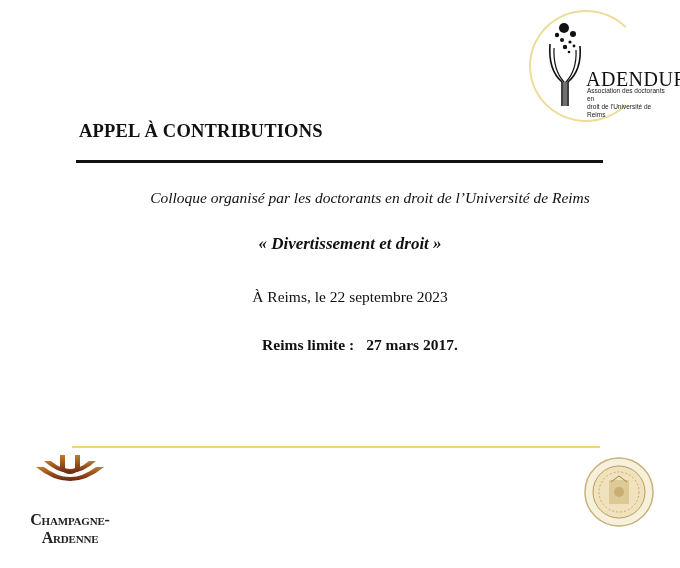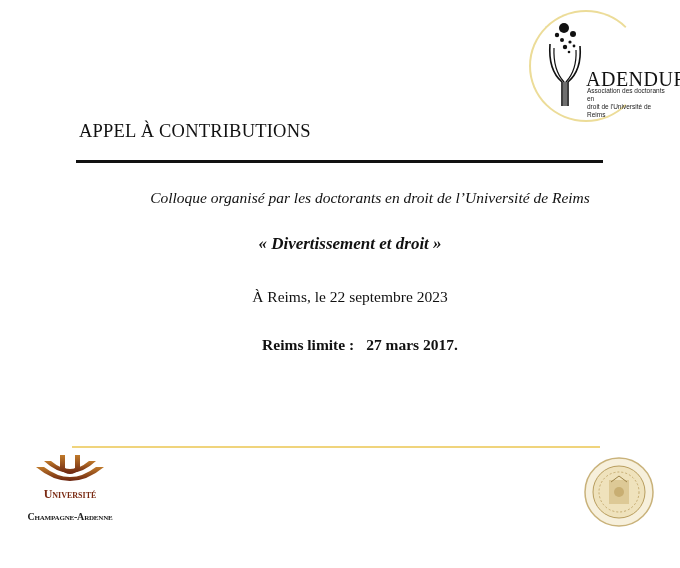--- a/index.html
+++ b/index.html
@@ -15,38 +15,38 @@
       border: 2px solid #ecdc98; border-radius: 50%; border-right-color: transparent; border-bottom-color: #ecdc98;
     }
     #adendur-logo svg { position: absolute; left: 14px; top: 12px; }
     #adendur-logo .name {
       position: absolute; left: 60px; top: 60px; font-size: 20px; letter-spacing: 0.5px; color: #111;
     }
     #adendur-logo .sub {
       position: absolute; left: 61px; top: 79px; font-family: "Liberation Sans", sans-serif;
       font-size: 6.5px; line-height: 8px; color: #222; width: 80px;
     }
-    #heading { left: 79px; top: 121px; font-size: 18.5px; font-weight: normal; letter-spacing: 0.2px; }
+    #heading { left: 79px; top: 121px; font-size: 18.5px; font-weight: bold; letter-spacing: 0.2px; }
     #rule-black { left: 76px; top: 160px; width: 527px; height: 2.5px; background: #111; }
     #subtitle { left: 0; width: 668px; top: 189px; text-align: center; font-style: italic; font-size: 15.5px; padding-left: 36px; }
     #theme { left: 0; width: 700px; top: 234px; text-align: center; font-style: italic; font-weight: bold; font-size: 17px; }
     #place-date { left: 0; width: 700px; top: 288px; text-align: center; font-size: 15.5px; }
     #deadline { left: 0; width: 720px; top: 336px; text-align: center; font-weight: bold; font-size: 15.5px; }
     #deadline .gap { display: inline-block; width: 12px; }
     #rule-gold { left: 72px; top: 446px; width: 528px; height: 2px; background: #f0d47c; }
     
     #urca-logo { left: 14px; top: 455px; width: 112px; height: 70px; }
     #urca-logo svg { position: absolute; left: 20px; top: 0; }
     #urca-logo .l1, #urca-logo .l2, #urca-logo .l3 {
       position: absolute; width: 112px; text-align: center; font-weight: bold; color: #7a2a12;
       font-variant: small-caps;
     }
     #urca-logo .l1 { top: 32px; font-size: 12px; }
     #urca-logo .l2 { top: 44px; font-size: 12px; }
-    #urca-logo .l3 { top: 56px; font-size: 10px; color: #222; letter-spacing: -0.2px; }
+    #urca-logo .l3 { top: 56px; font-size: 16px; color: #222; letter-spacing: -0.2px; }
     #footer-text { left: 186px; top: 470px; font-size: 10.5px; line-height: 14px; }
     #footer-text .line1 { padding-left: 5px; }
     
     #seal { left: 583px; top: 456px; width: 72px; height: 72px; }
   </style>
 </head>
 <body>
 
 <div id="adendur-logo" class="abs">
   <div class="ring"></div>
@@ -88,21 +88,20 @@
     <defs>
       <linearGradient id="g" x1="0" y1="0" x2="0" y2="1">
         <stop offset="0" stop-color="#c07a2a"></stop>
         <stop offset="1" stop-color="#6a2410"></stop>
       </linearGradient>
     </defs>
     <path d="M2 12 Q36 40 70 12 L62 12 Q36 32 10 12 Z" fill="url(#g)"></path>
     <path d="M10 6 Q36 30 62 6 L55 6 Q36 22 17 6 Z" fill="url(#g)"></path>
     <path d="M26 0 L26 14 Q36 24 46 14 L46 0 L41 0 L41 13 Q36 18 31 13 L31 0 Z" fill="url(#g)"></path>
   </svg>
-  <div class="l1">Université</div>
   <div class="l3">Champagne-Ardenne</div>
 </div>
 
 <div id="footer-text" class="abs">
 </div>
 
 <div id="seal" class="abs">
   <svg width="72" height="72" viewBox="0 0 72 72">
     <circle cx="36" cy="36" r="34" fill="#f7f0dc" stroke="#c9b27a" stroke-width="1.5"></circle>
     <circle cx="36" cy="36" r="26" fill="#efe2bc" stroke="#b89d5e" stroke-width="1"></circle>

